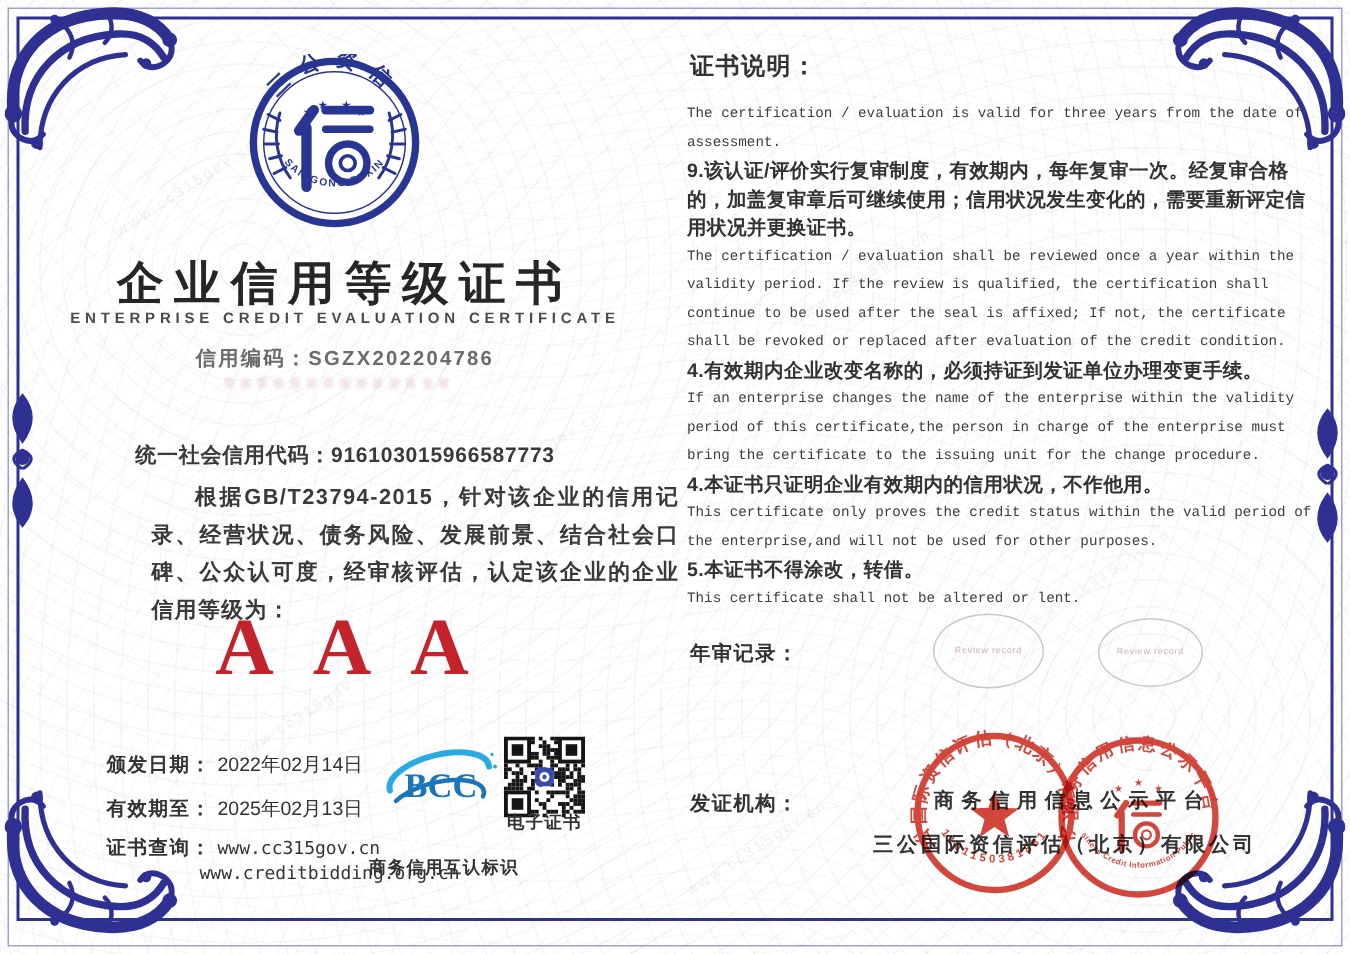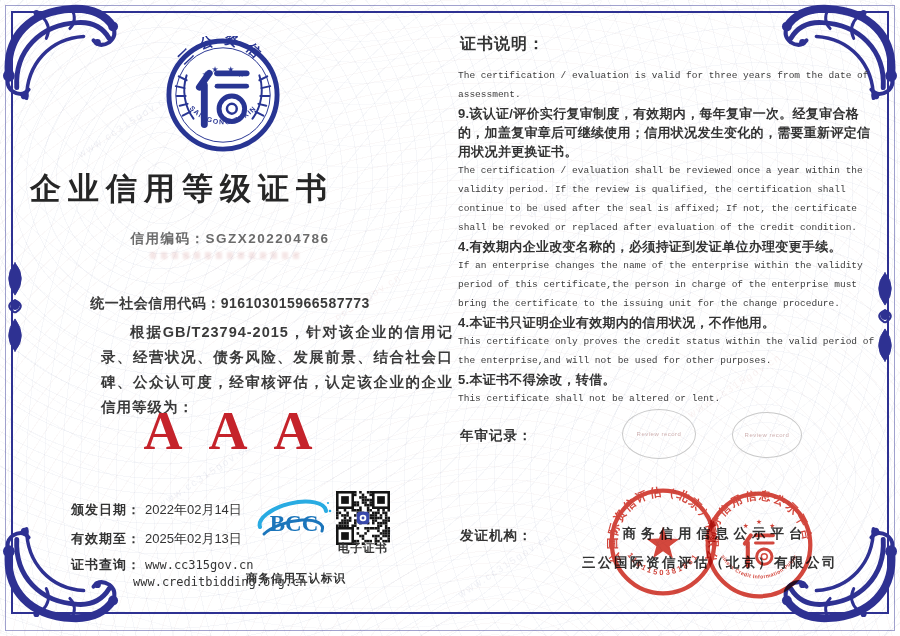--- a/index.html
+++ b/index.html
@@ -29,21 +29,21 @@
   .corner.bl{bottom:12px;left:3px;transform:scaleY(-1);}
   .corner.br{bottom:12px;right:3px;transform:scale(-1,-1);}
   .edge-orn{position:absolute;width:34px;height:110px;z-index:2;pointer-events:none;color:#2e3192;}
   .edge-orn.left{left:-2px;top:252px;}
   .edge-orn.right{right:-2px;top:262px;}
 
   .abs{position:absolute;z-index:3;}
 
   
   .logo-svg{position:absolute;left:164px;top:36px;width:118px;height:118px;z-index:3;color:#283593;}
-  .title{left:30px;top:168px;width:400px;
+  .title{left:30px;top:168px;width:400px;text-align:center;
          font-family:"Liberation Serif",serif;font-weight:bold;font-size:31px;
          letter-spacing:7px;color:#262626;white-space:nowrap;}
   .subtitle{left:30px;top:207px;width:400px;text-align:center;font-size:10px;
             letter-spacing:3.2px;color:#4a4a4a;font-weight:bold;white-space:nowrap;}
   .credit-code{left:30px;top:230px;width:400px;text-align:center;font-size:13.5px;
                font-weight:bold;color:#6b6b6b;letter-spacing:1.5px;}
   .redacted{left:150px;top:252px;width:150px;height:7px;
             background:repeating-linear-gradient(90deg,rgba(200,120,120,.18) 0 6px,transparent 6px 11px);
             filter:blur(1px);}
   .social-code{left:30px;top:295px;width:400px;text-align:center;font-size:14px;
@@ -175,20 +175,21 @@
     <g fill="currentColor" font-size="8" text-anchor="middle">
       <text x="42" y="42">★</text>
         <text x="52" y="37">★</text>
       <text x="68" y="37">★</text>
         <text x="78" y="42">★</text>
     </g>
     <use href="#xin" transform="translate(60,64)"></use>
   </svg>
 
   <div class="abs title">企业信用等级证书</div>
+  <div class="abs subtitle">ENTERPRISE CREDIT EVALUATION CERTIFICATE</div>
   <div class="abs credit-code"><span>信用编码：</span><span>SGZX202204786</span></div>
   <div class="abs redacted"></div>
 
   <div class="abs social-code"><span>统一社会信用代码：</span><span>916103015966587773</span></div>
 
   <div class="abs paragraph">根据GB/T23794-2015，针对该企业的信用记录、经营状况、债务风险、发展前景、结合社会口碑、公众认可度，经审核评估，认定该企业的企业信用等级为：</div>
 
   <div class="abs grade">AAA</div>
 
   <div class="abs foot-row" style="left:51px;top:501px;">

